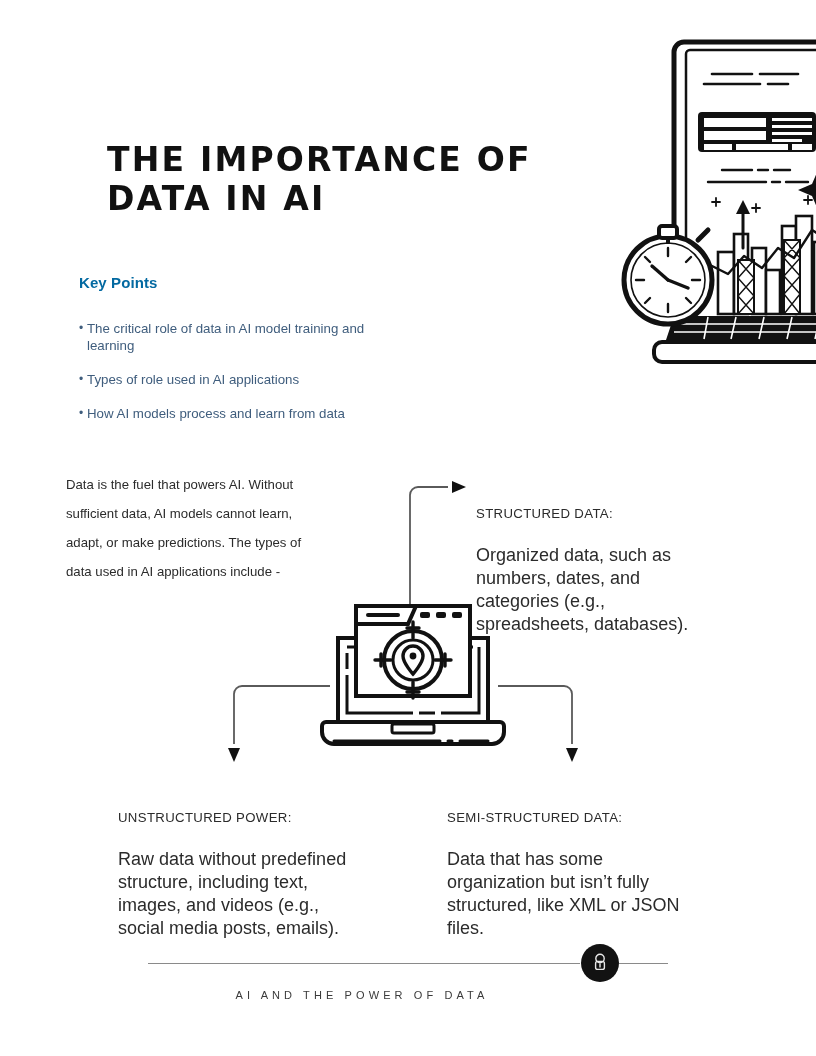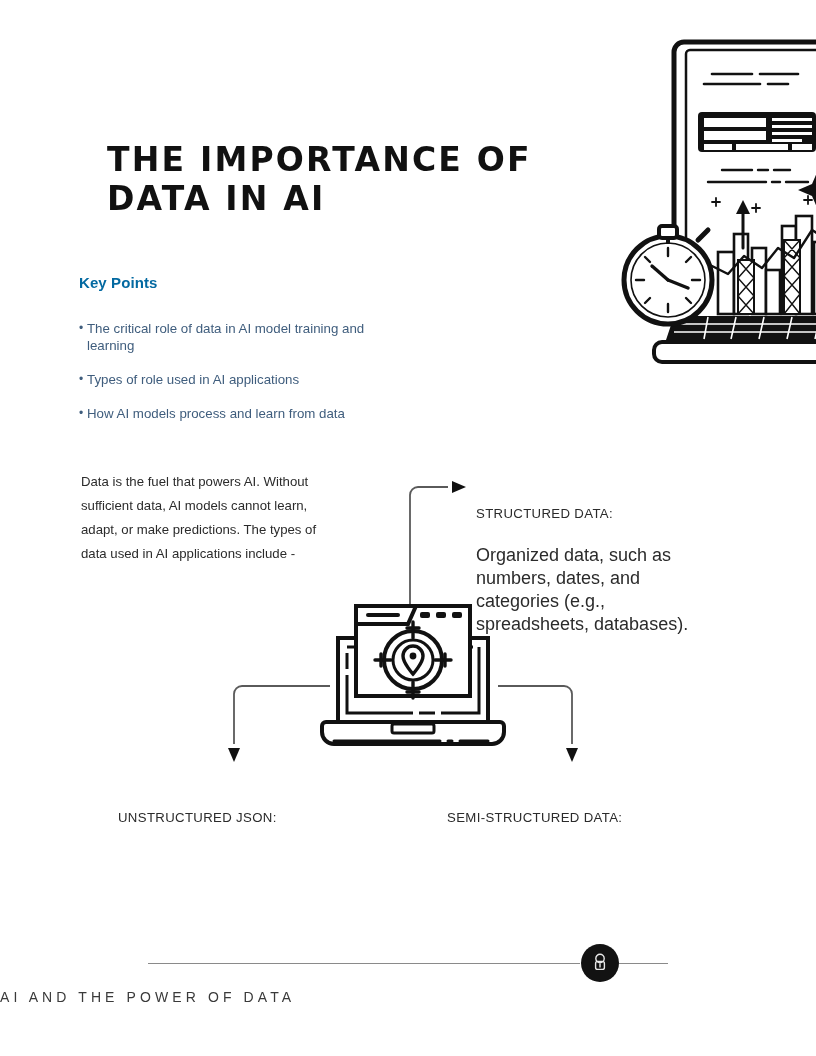--- a/index.html
+++ b/index.html
@@ -70,25 +70,25 @@
     flex: 0 0 8px;
     color: #3f5d7d;
     font-size: 12px;
     line-height: 17px;
   }
   .kp-text { flex: 1 1 auto; }
 
   
   .intro-paragraph {
     position: absolute;
-    left: 81px;
+    left: 66px;
     top: 470px;
     width: 262px;
     font-size: 13.2px;
-    line-height: 24px;
+    line-height: 29px;
     color: #2b2b2b;
     white-space: pre-line;
   }
 
   
   .type-block { position: absolute; margin-top: 24px; }
   .type-block .type-title {
     font-size: 13.2px;
     line-height: 18px;
     color: #2b2b2b;
@@ -149,22 +149,22 @@
     height: 38px;
     border-radius: 50%;
     background: #121212;
   }
   .footer-badge svg { display: block; margin: 9px auto 0 auto; }
   .footer-caption {
     position: absolute;
     left: 0;
     top: 989px;
     width: 724px;
-    text-align: left;
-    font-size: 14px;
+    text-align: center;
+    font-size: 11px;
     letter-spacing: 4.1px;
     color: #3a3a3a;
     text-transform: uppercase;
   }
 </style>
 </head>
 <body>
 
 <div class="hero-illustration">
   <svg width="210" height="330" viewBox="0 0 210 330" fill="none" xmlns="http://www.w3.org/2000/svg">
@@ -346,25 +346,27 @@
     <circle cx="93" cy="56" r="3.4" fill="#111"></circle>
   </svg>
 </div>
 
 <div class="type-block" id="block-structured">
   <div class="type-title">STRUCTURED DATA:</div>
   <div class="type-desc">Organized data, such as numbers, dates, and categories (e.g., spreadsheets, databases).</div>
 </div>
 
 <div class="type-block" id="block-unstructured">
-  <div class="type-title">UNSTRUCTURED JSON:</div>
+  <div class="type-title">UNSTRUCTURED POWER:</div>
+  <div class="type-desc">Raw data without predefined structure, including text, images, and videos (e.g., social media posts, emails).</div>
 </div>
 
 <div class="type-block" id="block-semi">
   <div class="type-title">SEMI-STRUCTURED DATA:</div>
+  <div class="type-desc">Data that has some organization but isn’t fully structured, like XML or JSON files.</div>
 </div>
 
 <div class="footer-rule-left"></div>
 <div class="footer-rule-right"></div>
 <div class="footer-badge">
   <svg width="14" height="20" viewBox="0 0 14 20" fill="none" xmlns="http://www.w3.org/2000/svg">
     <circle cx="7" cy="5.5" r="4.2" stroke="#e8e8e8" stroke-width="1.4" fill="none"></circle>
     <rect x="2.6" y="8.4" width="8.8" height="8" rx="2" stroke="#e8e8e8" stroke-width="1.4" fill="none"></rect>
     <line x1="7" y1="11" x2="7" y2="14" stroke="#e8e8e8" stroke-width="1.4" stroke-linecap="round"></line>
   </svg>

